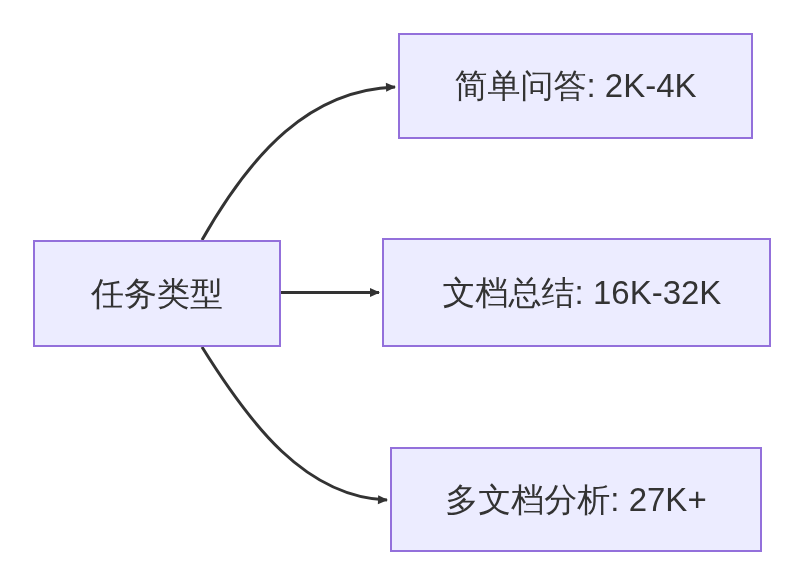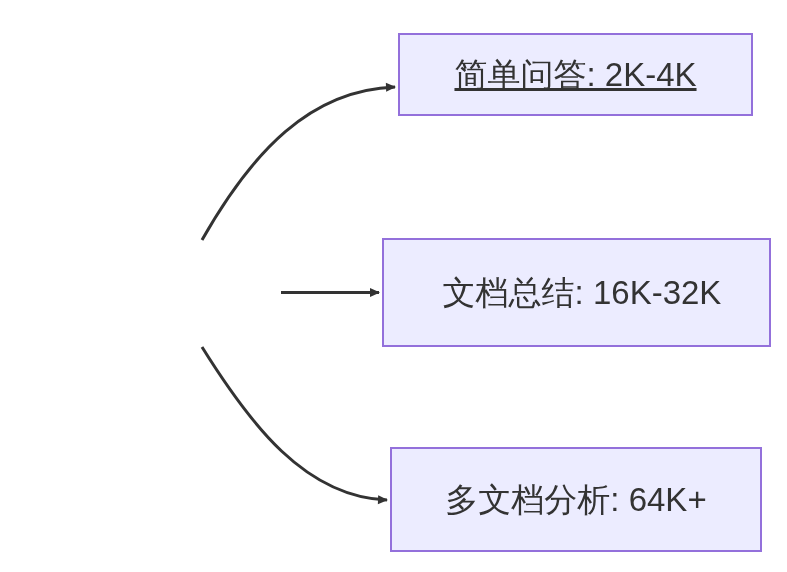--- a/index.html
+++ b/index.html
@@ -40,22 +40,21 @@
   .node-root {
     left: 33px;
     top: 240px;
     width: 248px;
     height: 107px;
   }
   .node-simple-qa {
     left: 398px;
     top: 33px;
     width: 355px;
-    height: 83px;
-    text-decoration: underline;
+    height: 106px;
   }
   .node-doc-summary {
     left: 382px;
     top: 238px;
     width: 389px;
     height: 109px;
     padding-left: 11px;
   }
   .node-multi-doc {
     left: 390px;
@@ -78,26 +77,29 @@
     <defs>
       <marker id="arrowhead" viewBox="0 0 12 12" refX="10" refY="6" markerWidth="13" markerHeight="12" markerUnits="userSpaceOnUse" orient="auto">
         <path d="M1,1.5 L11,6 L1,10.5 Z" fill="#333333"></path>
       </marker>
     </defs>
     <path class="edge" marker-end="url(#arrowhead)" d="M 202 240 C 252 152, 310 90, 395 87"></path>
     <path class="edge" marker-end="url(#arrowhead)" d="M 281 292.5 L 379 292.5"></path>
     <path class="edge" marker-end="url(#arrowhead)" d="M 202 347 C 250 424, 305 497, 387 500"></path>
   </svg>
 
+  <div class="node node-root">
+    <span>任务类型</span>
+  </div>
 
   <div class="node node-simple-qa">
     <span>简单问答: 2K-4K</span>
   </div>
 
   <div class="node node-doc-summary">
     <span>文档总结: 16K-32K</span>
   </div>
 
   <div class="node node-multi-doc">
-    <span>多文档分析: 64K+</span>
+    <span>多文档分析: 27K+</span>
   </div>
 
 </div>
 
 </body></html>

